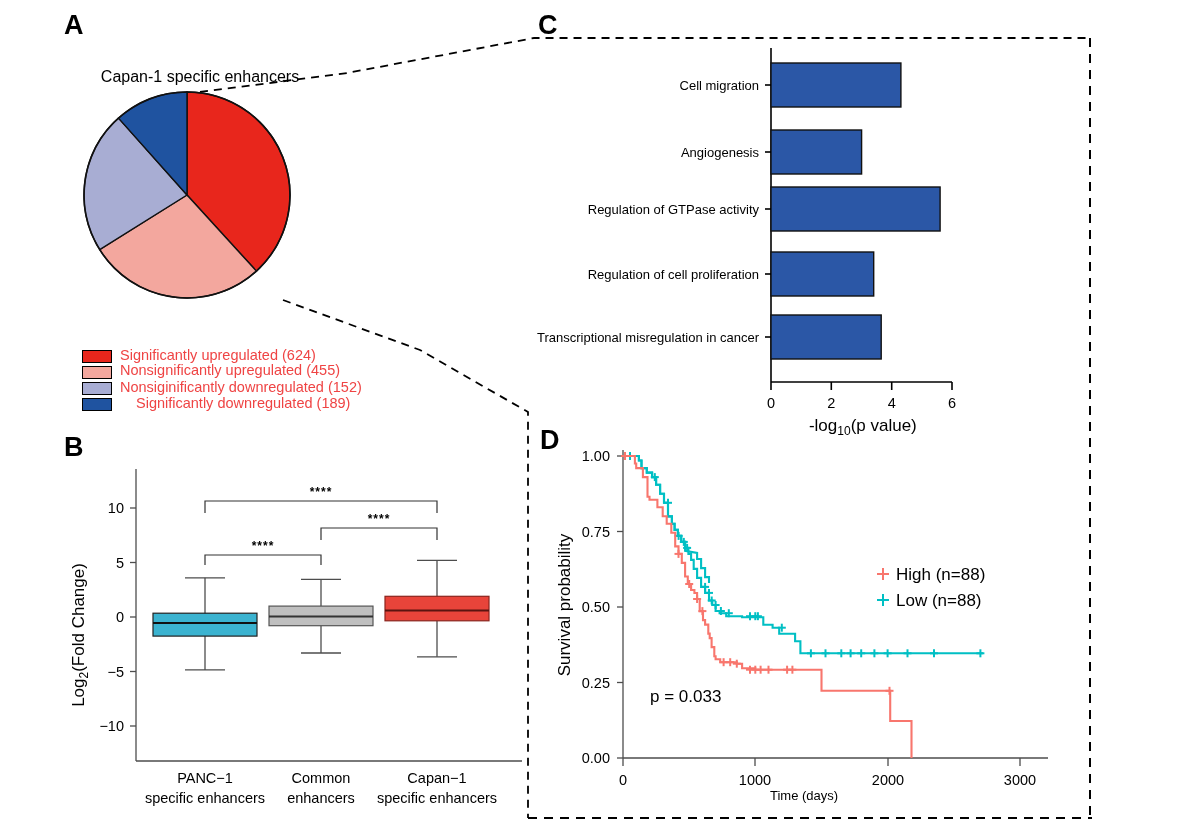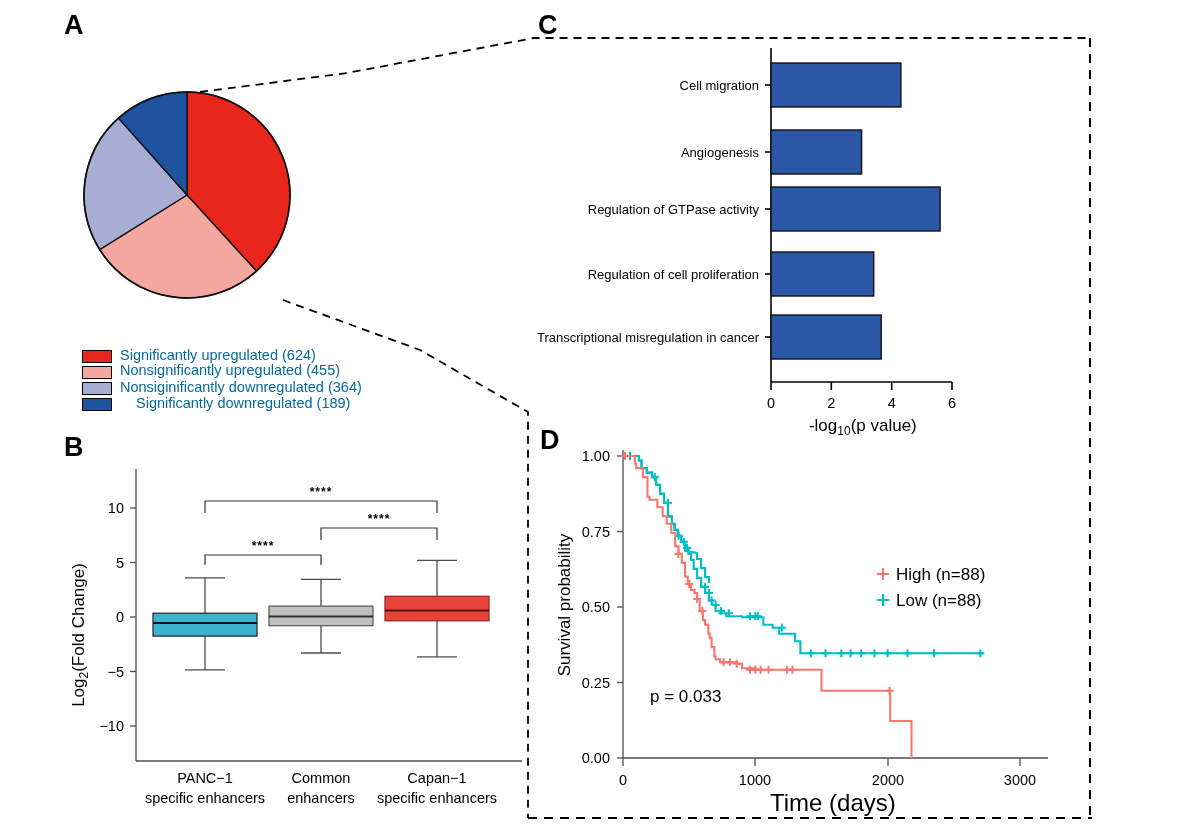--- a/index.html
+++ b/index.html
@@ -16,40 +16,41 @@
   .tick-blk{stroke:#000;stroke-width:1.6;}
   .ticklab{font-size:14.5px;fill:#000;font-family:"Liberation Sans",sans-serif;}
   .ticklab-sm{font-size:13px;fill:#000;font-family:"Liberation Sans",sans-serif;}
   .axtitle{font-size:17px;fill:#000;font-family:"Liberation Sans",sans-serif;}
   .bracket{stroke:#333;stroke-width:1.2;fill:none;}
   .stars{font-size:12px;font-weight:bold;letter-spacing:1px;fill:#000;
          font-family:"Liberation Sans",sans-serif;}
   .dashbox{stroke:#000;stroke-width:2;stroke-dasharray:9 7;fill:none;}
   .dashlead{stroke:#000;stroke-width:1.8;stroke-dasharray:8 6;fill:none;}
   .legend-sw{position:absolute;width:28px;height:11px;border:1.2px solid #000;}
-  .legend-tx{position:absolute;font-size:14.5px;color:#0369a1;white-space:nowrap;}
+  .legend-tx{position:absolute;font-size:14.5px;color:#ef4444;white-space:nowrap;}
 </style>
 </head>
 <body>
 
 <div class="fig">
 
   <svg style="position:absolute;left:0;top:0;width:1178px;height:826px;pointer-events:none">
 
     <path class="dashlead" d="M 200 92 L 347 73 L 534 38 L 1090 38"></path>
 
     <path class="dashlead" d="M 283 300 L 420 350 L 528 412 L 528 818"></path>
 
     <path class="dashbox" d="M 528 818 L 1092 818"></path>
 
     <path class="dashbox" d="M 1090 38 L 1090 818"></path>
   </svg>
 
   <div class="panel-letter" style="left:64px;top:10px;">A</div>
 
+  <div class="txt ctr" style="left:50px;top:67px;width:300px;font-size:16px;">Capan-1 specific enhancers</div>
 
   <svg style="position:absolute;left:82px;top:88px;width:210px;height:215px;" viewBox="0 0 210 215">
     <g transform="translate(105,107)">
 
       <path d="M 0 0 L 0 -103 A 103 103 0 0 1 69.4 76.1 Z" fill="#E8261C" stroke="#111" stroke-width="1.4"></path>
 
       <path d="M 0 0 L 69.4 76.1 A 103 103 0 0 1 -87.3 54.6 Z" fill="#F3A79E" stroke="#111" stroke-width="1.4"></path>
 
       <path d="M 0 0 L -87.3 54.6 A 103 103 0 0 1 -68.5 -76.9 Z" fill="#A8ADD3" stroke="#111" stroke-width="1.4"></path>
 
@@ -59,21 +60,21 @@
   </svg>
 
   <div>
     <div class="legend-sw" style="left:82px;top:350px;background:#E8261C;"></div>
     <div class="legend-tx" style="left:120px;top:347px;">Significantly upregulated (624)</div>
 
     <div class="legend-sw" style="left:82px;top:366px;background:#F3A79E;"></div>
     <div class="legend-tx" style="left:120px;top:362px;">Nonsignificantly upregulated (455)</div>
 
     <div class="legend-sw" style="left:82px;top:382px;background:#A8ADD3;"></div>
-    <div class="legend-tx" style="left:120px;top:379px;">Nonsiginificantly downregulated (364)</div>
+    <div class="legend-tx" style="left:120px;top:379px;">Nonsiginificantly downregulated (152)</div>
 
     <div class="legend-sw" style="left:82px;top:398px;background:#1F53A0;"></div>
     <div class="legend-tx" style="left:136px;top:395px;">Significantly downregulated (189)</div>
   </div>
 
   <div class="panel-letter" style="left:64px;top:432px;">B</div>
 
   <svg style="position:absolute;left:60px;top:455px;width:470px;height:370px;" viewBox="0 0 470 370">
 
     <line class="axis-line" x1="76" y1="14" x2="76" y2="306"></line>
@@ -358,15 +359,15 @@
       <g stroke="#00BFC4" stroke-width="2">
         <line x1="337" y1="160" x2="349" y2="160"></line>
         <line x1="343" y1="154" x2="343" y2="166"></line>
       </g>
       <text class="axtitle" x="356" y="166" font-size="19">Low (n=88)</text>
     </g>
 
     <text class="axtitle" transform="translate(30,165) rotate(-90)" text-anchor="middle" font-size="19">Survival probability</text>
   </svg>
 
-  <div class="txt" style="left:770px;top:788px;font-size:24px;text-align:right;">Time (days)</div>
+  <div class="txt" style="left:770px;top:788px;font-size:13px;text-align:right;">Time (days)</div>
 
 </div>
 
 </body></html>

